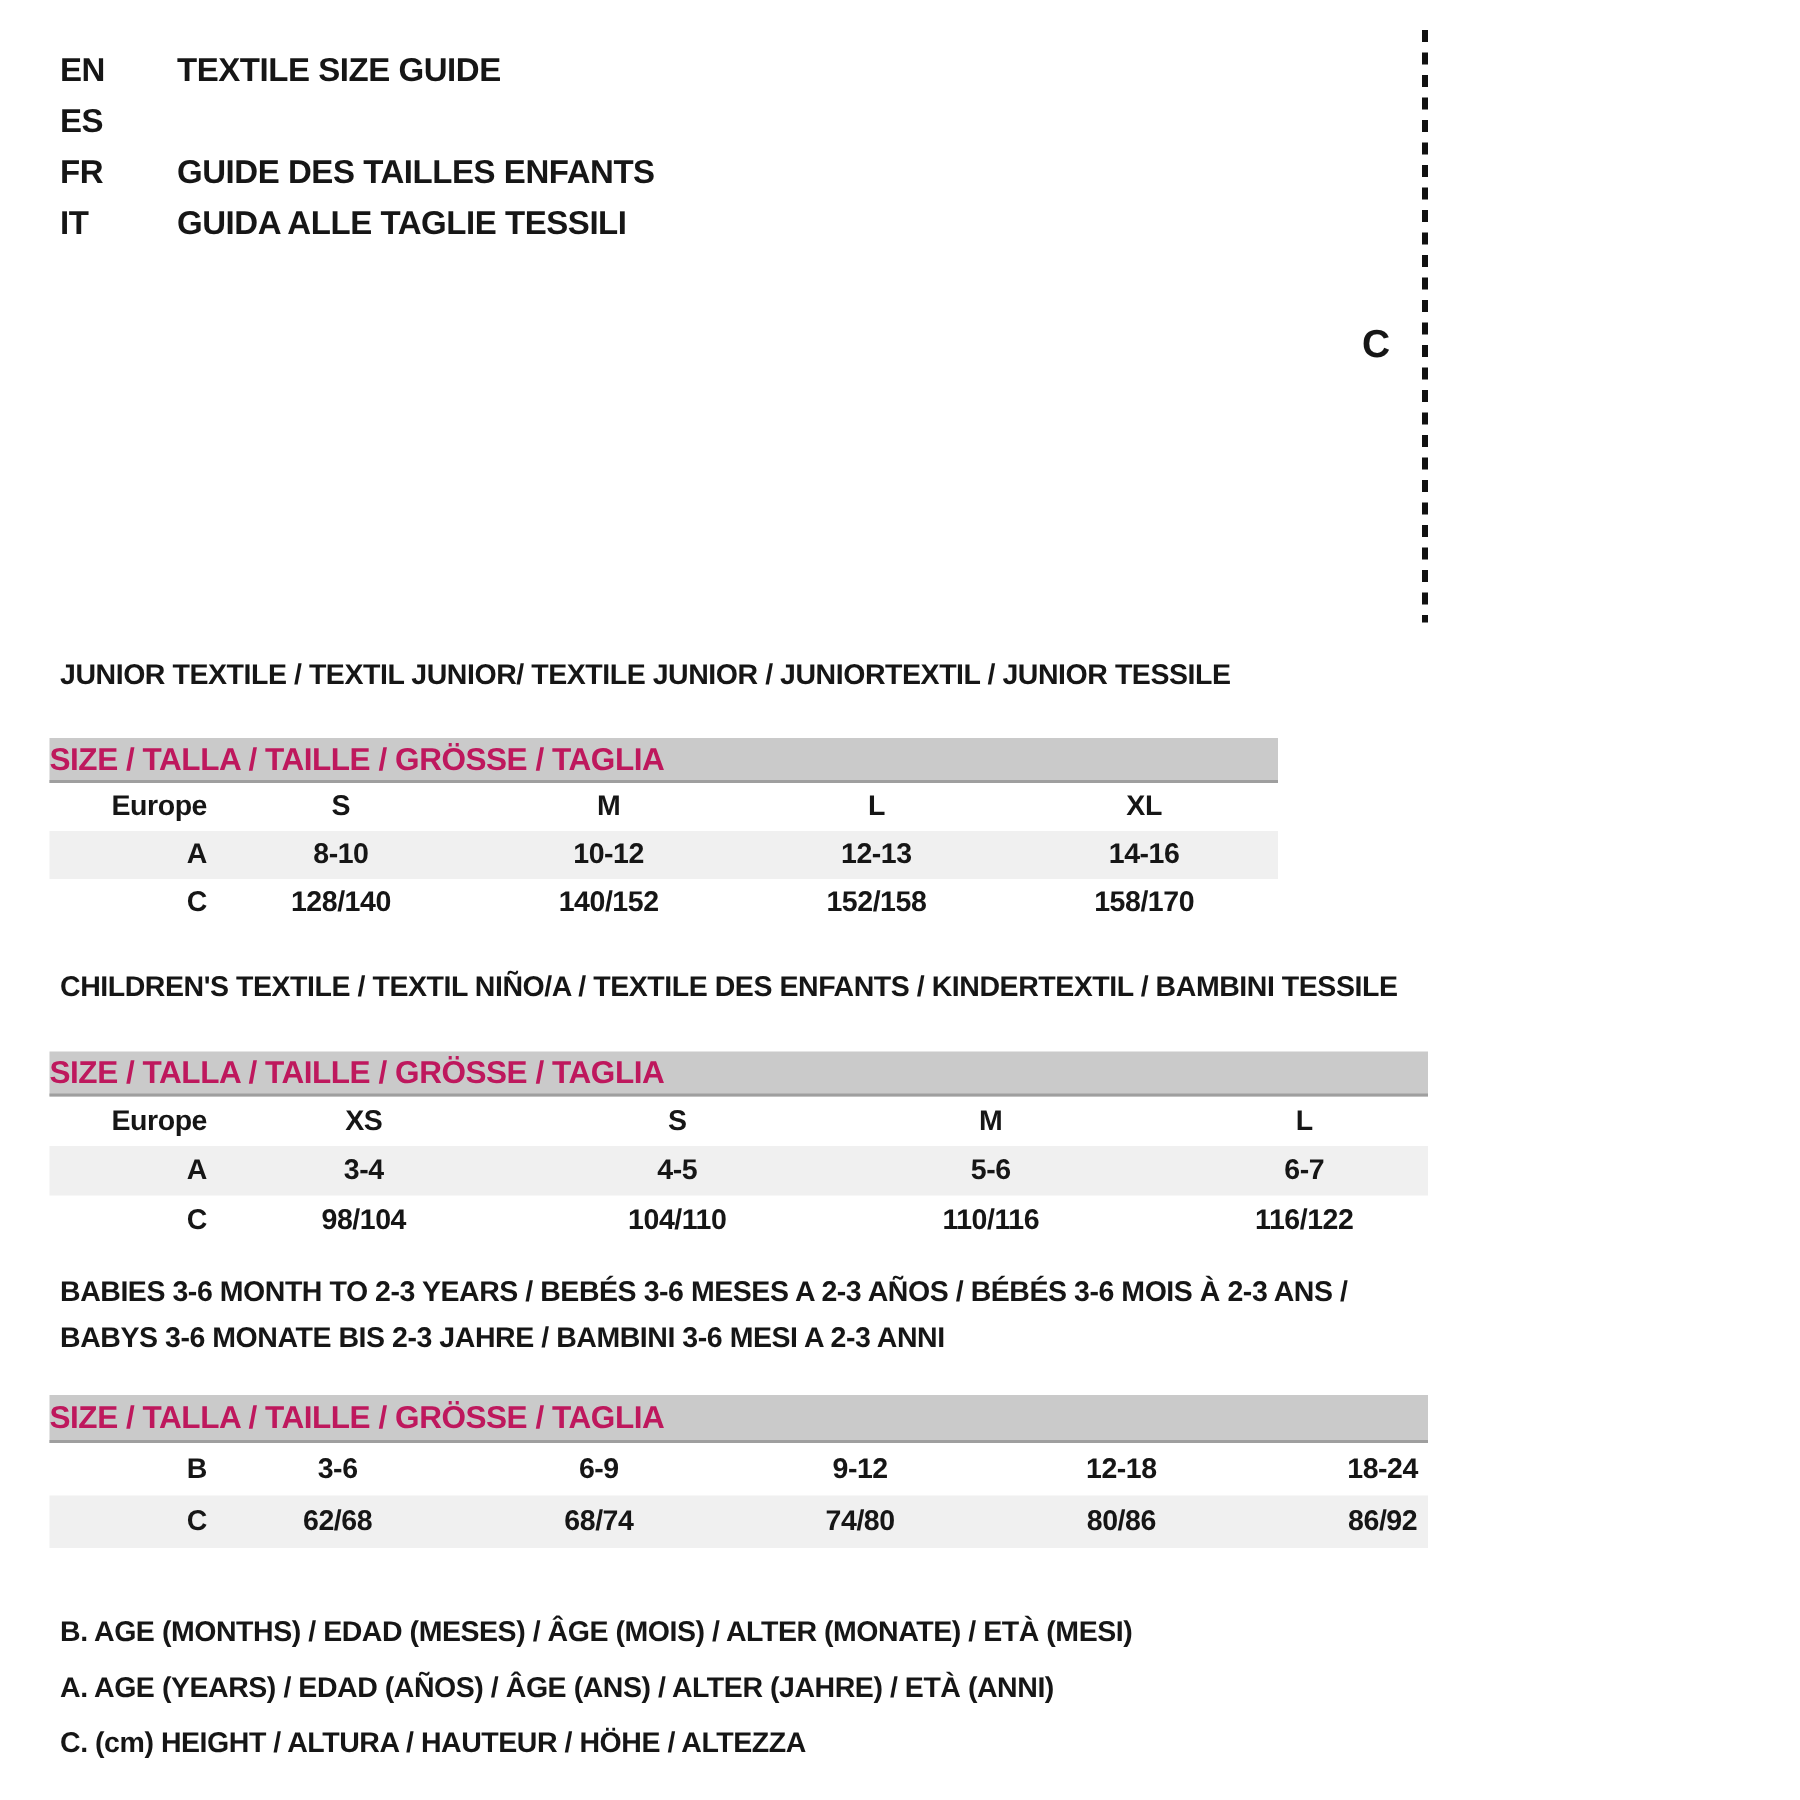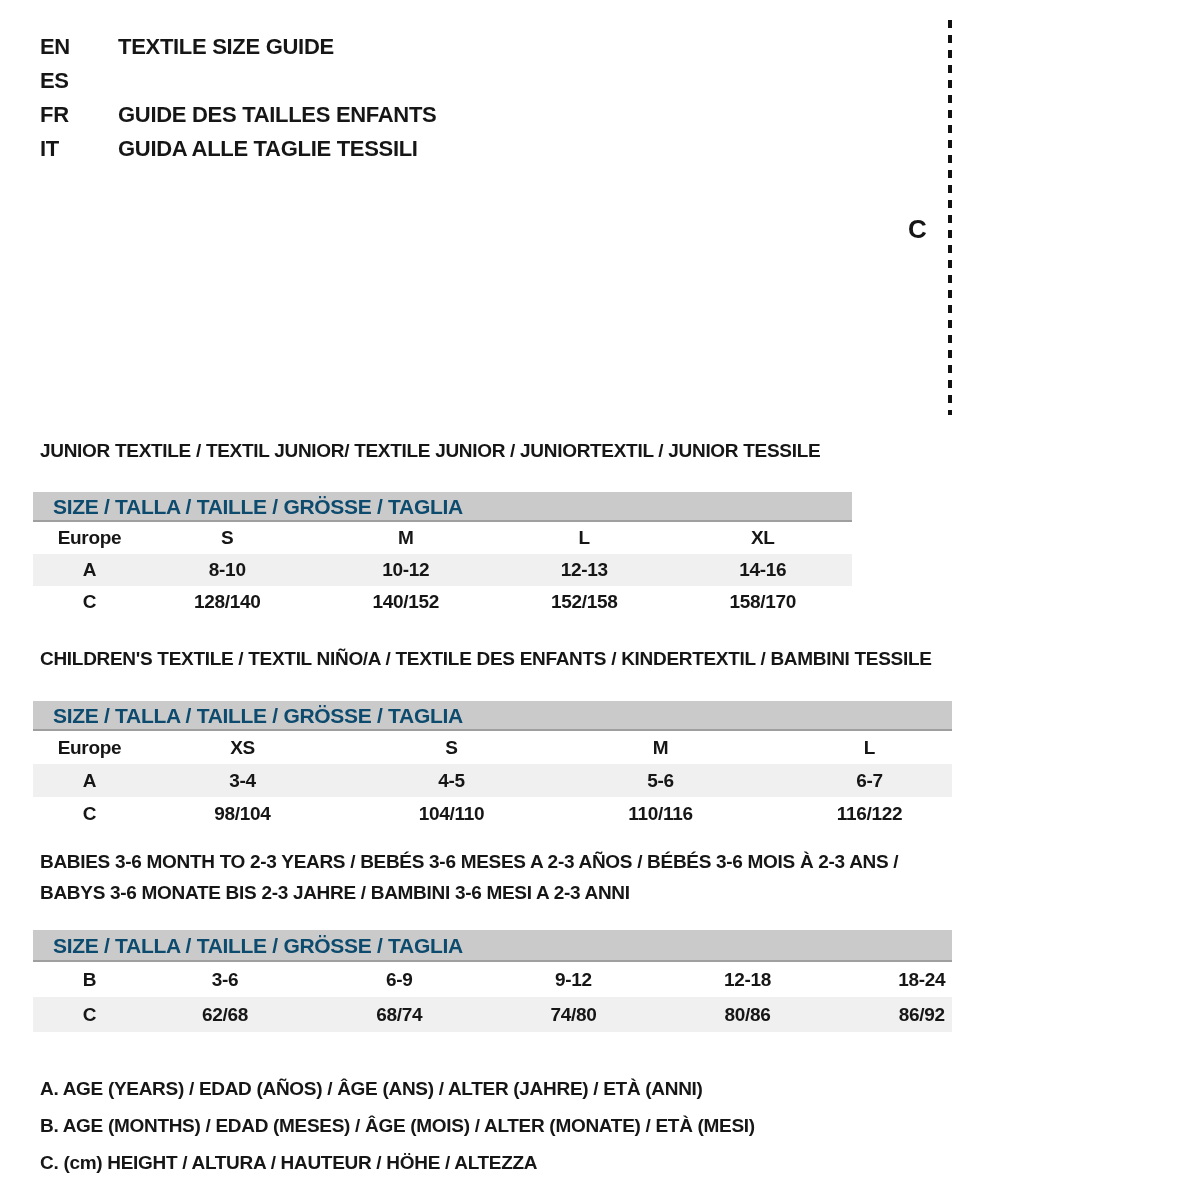--- a/index.html
+++ b/index.html
@@ -35,29 +35,29 @@
   .s0{left:33px;top:435px;width:819px;--gap:26px;--bar:30px;--row:32px;}
   .s1{left:33px;top:643px;width:1150px;--gap:27px;--bar:30px;--row:33px;}
   .s2{left:33px;top:846px;width:1150px;--gap:22px;--bar:32px;--row:35px;}
 
   .tbl-title{font-size:19px;line-height:31px;padding-left:7px;white-space:nowrap;}
   .tbl-bar{
     margin-top:var(--gap);
     height:var(--bar);line-height:var(--bar);
     background:#cacaca;border-bottom:2px solid #9f9f9f;
     box-sizing:border-box;
-    padding-left:20px;font-size:21px;color:#0c4a6e;white-space:nowrap;
+    padding-left:0;font-size:21px;color:#be185d;white-space:nowrap;
   }
   .tbl-row{
     display:grid;align-items:center;
     height:var(--row);
     font-size:19px;
   }
   .tbl-row.shaded{background:#f0f0f0;}
-  .row-label{padding-left:8px;text-align:center;}
+  .row-label{padding-left:8px;text-align:right;}
   .cell{text-align:center;}
 
   
   #legend{position:absolute;left:40px;top:1070px;}
   .legend-line{font-size:19px;line-height:37px;white-space:nowrap;}
 </style>
 </head>
 <body>
 
 <div id="page">
@@ -190,18 +190,18 @@
           <span class="cell">68/74</span>
           <span class="cell">74/80</span>
           <span class="cell">80/86</span>
           <span class="cell">86/92</span>
           <span class="cell">92/98</span>
         </div>
       </div>
   </section>
 
   <div id="legend">
+      <div class="legend-line">B. AGE (MONTHS) / EDAD (MESES) / ÂGE (MOIS) / ALTER (MONATE) / ETÀ (MESI)</div>
       <div class="legend-line">A. AGE (YEARS) / EDAD (AÑOS) / ÂGE (ANS) / ALTER (JAHRE) / ETÀ (ANNI)</div>
-      <div class="legend-line">B. AGE (MONTHS) / EDAD (MESES) / ÂGE (MOIS) / ALTER (MONATE) / ETÀ (MESI)</div>
       <div class="legend-line">C. (cm) HEIGHT / ALTURA / HAUTEUR / HÖHE / ALTEZZA</div>
     </div>
 
 </div>
 
 </body></html>

